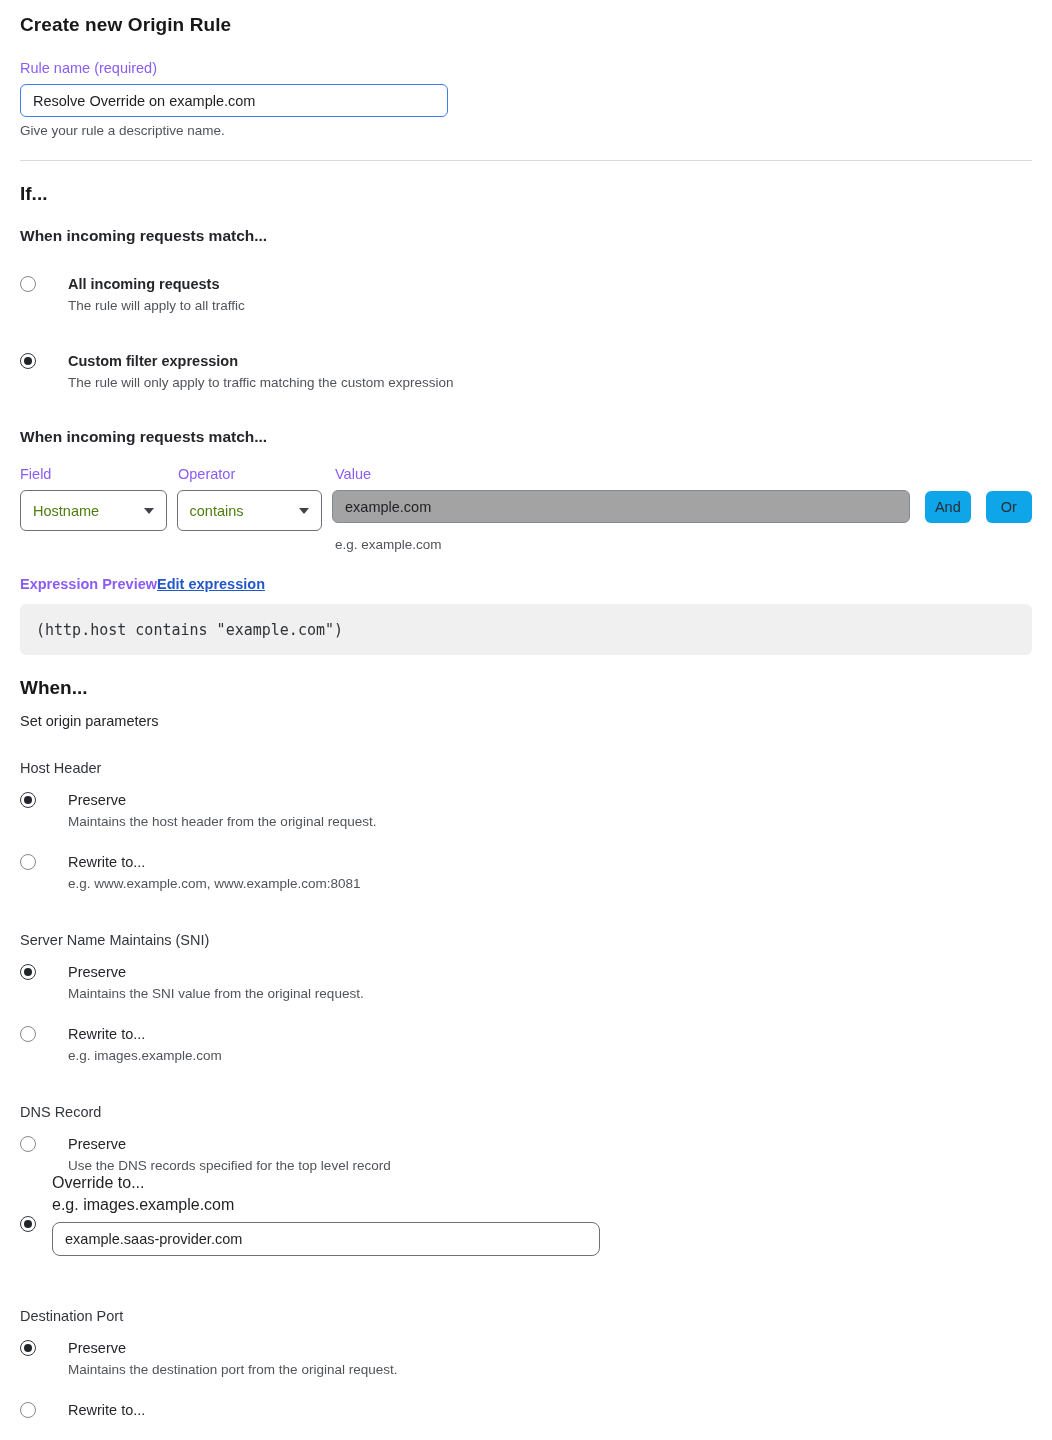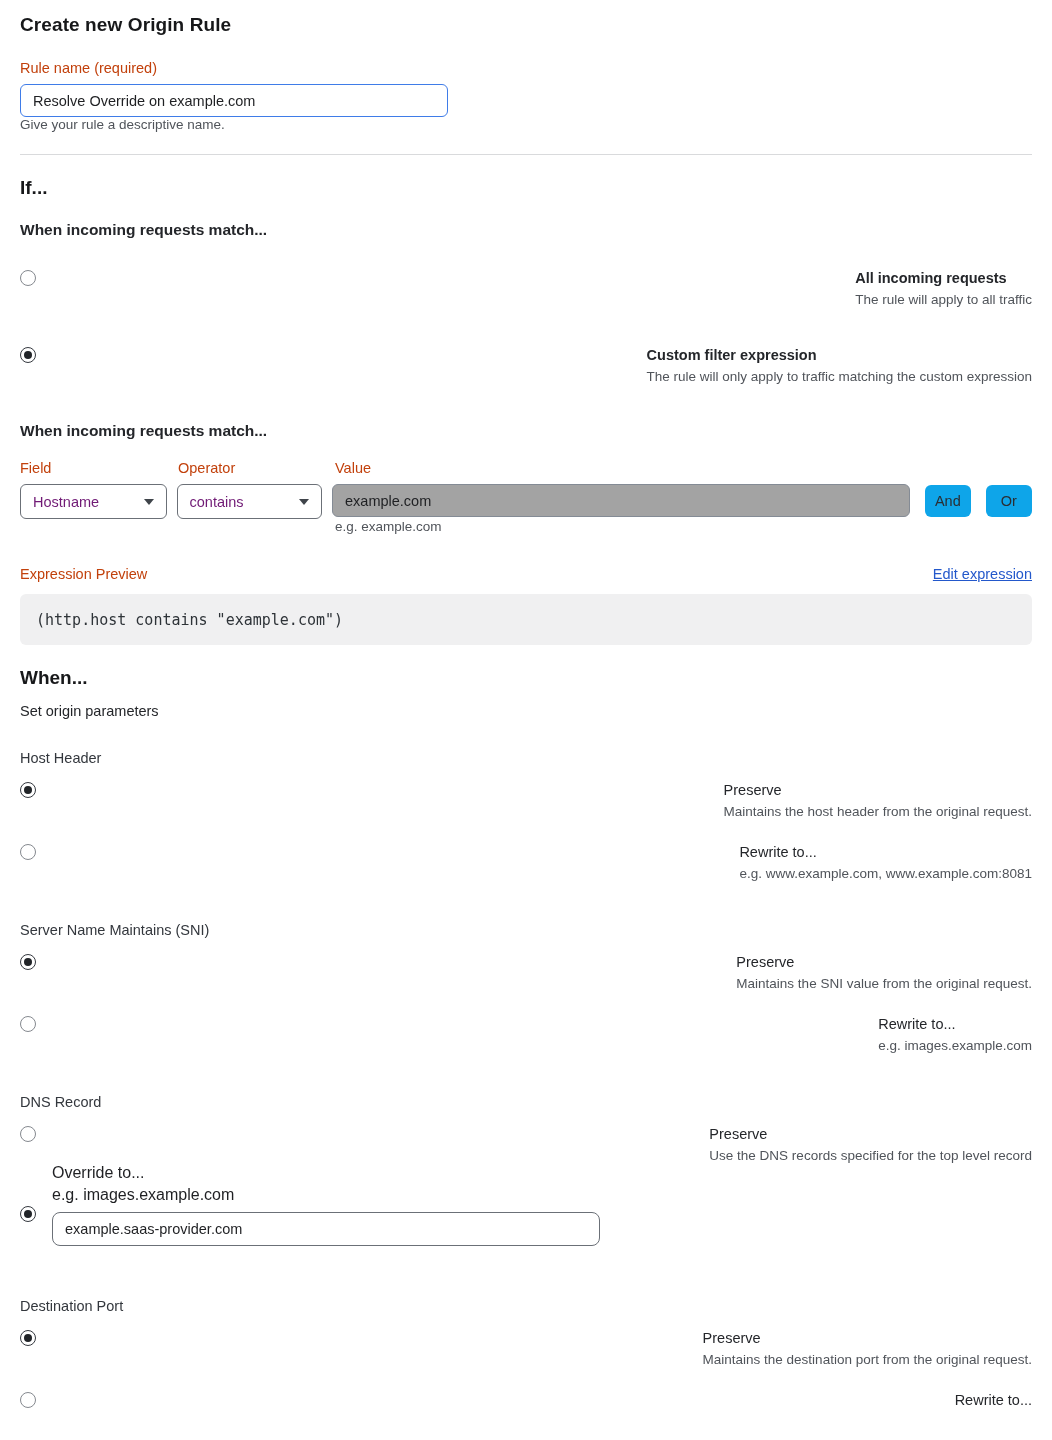--- a/index.html
+++ b/index.html
@@ -9,86 +9,86 @@
     font-family: "Liberation Sans", "DejaVu Sans", sans-serif;
     color: #1f2023;
     position: relative;
   }
   .page { padding: 14px 20px 0 20px; width: 1052px; }
 
   h1.page-title { font-size: 19px; font-weight: 700; color: #17181a; letter-spacing: .1px; }
   .section-heading { font-size: 19px; font-weight: 700; color: #17181a; }
   .sub-heading { font-size: 15.5px; font-weight: 700; color: #24262a; }
 
-  .field-label { font-size: 14.5px; color: #c2410c; }
+  .field-label { font-size: 14.5px; color: #8b5cf6; }
   .help-text { font-size: 13.5px; color: #50545a; }
 
   .text-input {
     display: block; height: 33px; border-radius: 6px;
     border: 1px solid #6b7077; background: #fff;
     font-family: "Liberation Sans", sans-serif;
     font-size: 14.5px; color: #1f2023; padding: 0 12px; outline: none;
   }
   .text-input.focused { border: 1.5px solid #3f7ce8; }
   .text-input.filled-blue { background: #a3a3a3; border-color: #848b95; }
 
   .divider { border: none; border-top: 1px solid #d9dadc; margin-top: 22px; }
 
   
-  .option { display: flex; align-items: flex-start; gap: 32px; justify-content: space-between; }
+  .option { display: flex; align-items: flex-start; gap: 32px; }
   .radio {
     flex: 0 0 auto; width: 16px; height: 16px; border-radius: 50%;
     border: 1.5px solid #85898f; background: #fff; position: relative; margin-top: 1px;
     cursor: pointer;
   }
   .radio.checked { border-color: #35393f; }
   .radio.checked::after {
     content: ""; position: absolute; left: 50%; top: 50%;
     width: 8px; height: 8px; border-radius: 50%; background: #212428;
     transform: translate(-50%, -50%);
   }
   .option .opt-label { font-size: 14.5px; color: #24262a; line-height: 18px; }
   .option .opt-label.bold { font-weight: 700; }
   .option .opt-desc { font-size: 13.5px; color: #50545a; margin-top: 5px; line-height: 16px; }
 
   
   .builder-labels { display: flex; margin-top: 20px; }
   .builder-row { display: flex; margin-top: 8px; align-items: flex-start; }
   .select-box {
-    height: 35px; border: 1px solid #6b7077; border-radius: 6px; background: #fff;
+    height: 41px; border: 1px solid #6b7077; border-radius: 6px; background: #fff;
     display: flex; align-items: center; justify-content: space-between;
-    padding: 0 12px; font-size: 14.5px; color: #701a75; cursor: pointer;
+    padding: 0 12px; font-size: 14.5px; color: #4d7c0f; cursor: pointer;
   }
   .chevron {
     width: 0; height: 0; border-left: 5px solid transparent; border-right: 5px solid transparent;
     border-top: 6px solid #3f444a;
   }
   .mini-btn {
     height: 32px; border: none; border-radius: 6px; background: #0ea5e9;
     color: #2b2e33; font-family: "Liberation Sans", sans-serif; font-size: 14.5px;
     cursor: pointer; margin-top: 1px;
   }
 
-  .preview-row { display: flex; justify-content: space-between; align-items: baseline; margin-top: 32px; }
+  .preview-row { display: flex; justify-content: flex-start; align-items: baseline; margin-top: 24px; font-weight: bold; }
   .link { font-size: 14.5px; color: #2358cb; text-decoration: underline; cursor: pointer; }
   .code-block {
     margin-top: 12px; height: 51px; background: #f0f0f1; border-radius: 6px;
     display: flex; align-items: center; padding: 0 16px;
     font-family: "DejaVu Sans Mono", "Liberation Mono", monospace;
     font-size: 15px; color: #2e3338;
   }
 
   
   .group-label { font-size: 14.5px; color: #33373d; }
   .override-option { display: flex; gap: 16px; }
   .override-option .radio { align-self: flex-end; margin-bottom: 24px; }
   .override-input { width: 548px; margin-top: 8px; }
 
   
-  .mt8 { margin-top: 8px; } .mt6 { } .mt14 { margin-top: 14px; }
+  .mt8 { margin-top: 8px; } .mt6 { margin-top: 6px; } .mt14 { margin-top: 14px; }
   .mt15 { margin-top: 15px; } .mt22 { margin-top: 22px; }
   .mt23 { margin-top: 23px; } .mt24 { margin-top: 24px; } .mt30 { margin-top: 30px; }
   .mt31 { margin-top: 31px; } .mt38 { margin-top: 38px; }
   .mt40 { margin-top: 40px; } .mt52 { margin-top: 52px; }
 </style>
 </head>
 <body>
 
 <div class="page">
 

